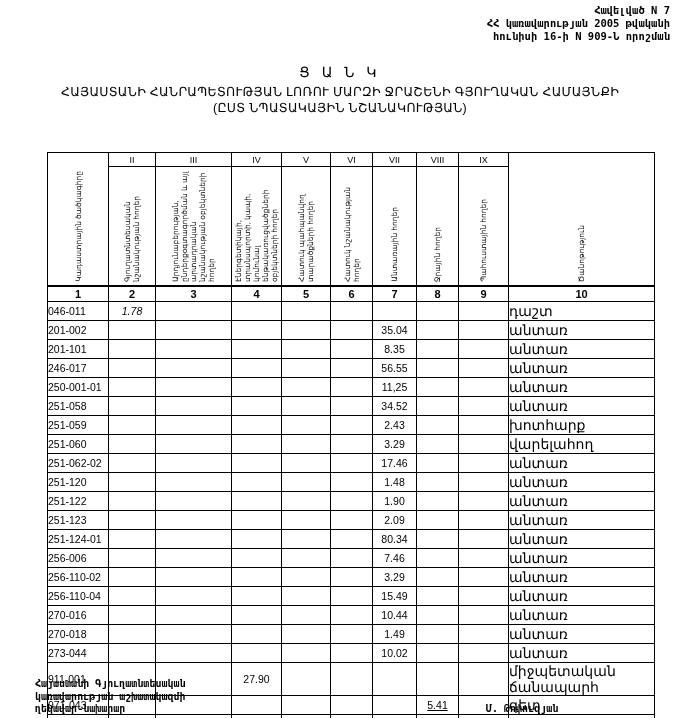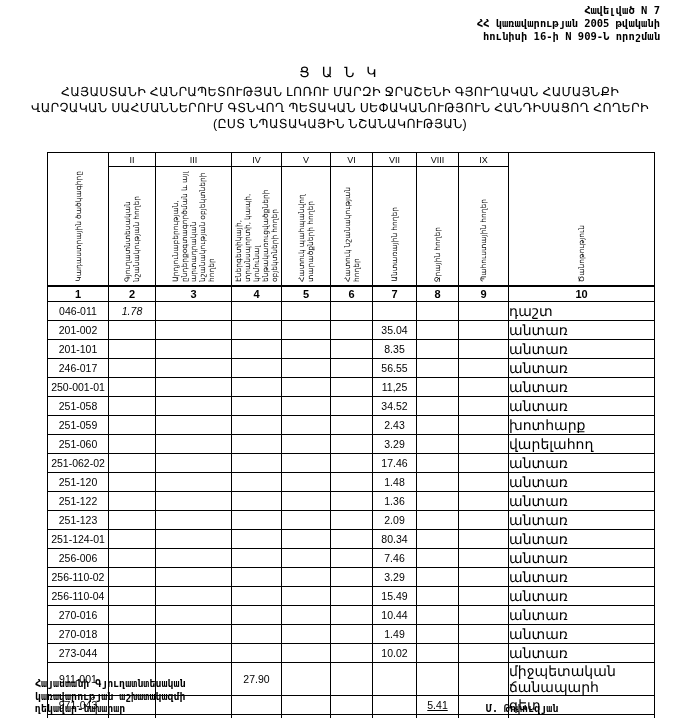--- a/index.html
+++ b/index.html
@@ -1,21 +1,21 @@
 <!DOCTYPE html>
 <html><head>
 <meta charset="utf-8">
 <style>
   html, body { margin: 0; padding: 0; background: #ffffff; }
   body {
     width: 677px; height: 718px; position: relative; overflow: hidden;
     font-family: "Liberation Sans", sans-serif; color: #000;
   }
   .approval {
-    position: absolute; top: 4px; left: 430px; width: 230px;
+    position: absolute; top: 4px; left: 440px; width: 230px;
     font-family: "DejaVu Sans Mono", monospace; font-weight: bold;
     font-size: 10.5px; line-height: 13px; text-align: right;
   }
   .approval div { white-space: nowrap; }
   .title-block {
     position: absolute; top: 64px; left: 20px; width: 640px; text-align: center;
     font-size: 12.5px; line-height: 16px; letter-spacing: 0.3px;
   }
   .title-block .list-title { font-size: 14px; letter-spacing: 4px; margin-bottom: 4px; }
   table.main {
@@ -27,21 +27,21 @@
   }
   table.main th.roman { height: 13px; font-size: 9px; text-align: center; }
   table.main th.vert { height: 118px; vertical-align: bottom; }
   .vtext {
     writing-mode: vertical-rl; transform: rotate(180deg);
     font-size: 7.5px; line-height: 9px; margin: 3px auto; max-height: 114px;
     text-align: left; white-space: normal; overflow: hidden;
   }
   table.main th.num { height: 14px; font-size: 11px; font-weight: bold; text-align: center; }
   table.main th.num.first { border-top: 2px solid #000; }
-  td.code { width: 60px; padding-left: 1px; text-align: center; margin-top: 45px; }
+  td.code { width: 60px; padding-left: 1px; text-align: left; margin-top: 45px; }
   td.c2 { width: 46px; text-align: center; font-style: italic; }
   td.c3 { width: 75px; }
   td.c4 { width: 49px; text-align: center; }
   td.c5 { width: 48px; }
   td.c6 { width: 41px; }
   td.c7 { width: 43px; text-align: center; }
   td.c8 { width: 41px; text-align: center; text-decoration: underline; }
   td.c9 { width: 49px; }
   td.c10 { width: 145px; padding-left: 2px; text-align: left; font-size: 14px; }
   th.h1 { width: 60px; } th.h2 { width: 46px; } th.h3 { width: 75px; }
@@ -63,21 +63,20 @@
 
 <div class="approval">
   <div>Հավելված N 7</div>
   <div>ՀՀ կառավարության 2005 թվականի</div>
   <div>հունիսի 16-ի N 909-Ն որոշման</div>
 </div>
 
 <div class="title-block">
   <div class="list-title">Ց Ա Ն Կ</div>
   <div>ՀԱՅԱՍՏԱՆԻ ՀԱՆՐԱՊԵՏՈՒԹՅԱՆ ԼՈՌՈՒ ՄԱՐԶԻ ՋՐԱՇԵՆԻ ԳՅՈՒՂԱԿԱՆ ՀԱՄԱՅՆՔԻ</div>
-  <div>ՎԱՐՉԱԿԱՆ ՍԱՀՄԱՆՆԵՐՈՒՄ ԳՏՆՎՈՂ ՊԵՏԱԿԱՆ ՍԵՓԱԿԱՆՈՒԹՅՈՒՆ ՀԱՆԴԻՍԱՑՈՂ ՀՈՂԵՐԻ</div>
   <div>(ԸՍՏ ՆՊԱՏԱԿԱՅԻՆ ՆՇԱՆԱԿՈՒԹՅԱՆ)</div>
 </div>
 
 <table class="main">
   <thead>
     <tr>
       <th class="vert h1" rowspan="2">
           <div class="vtext">Կադաստրային ծածկագիրը</div>
         </th>
       <th class="roman h2">II</th>
@@ -252,21 +251,21 @@
         <td class="c9"></td>
         <td class="c10">անտառ</td>
       </tr>
       <tr>
         <td class="code">251-122</td>
         <td class="c2"></td>
         <td class="c3"></td>
         <td class="c4"></td>
         <td class="c5"></td>
         <td class="c6"></td>
-        <td class="c7">1.36</td>
+        <td class="c7">1.90</td>
         <td class="c8"></td>
         <td class="c9"></td>
         <td class="c10">անտառ</td>
       </tr>
       <tr>
         <td class="code">251-123</td>
         <td class="c2"></td>
         <td class="c3"></td>
         <td class="c4"></td>
         <td class="c5"></td>

